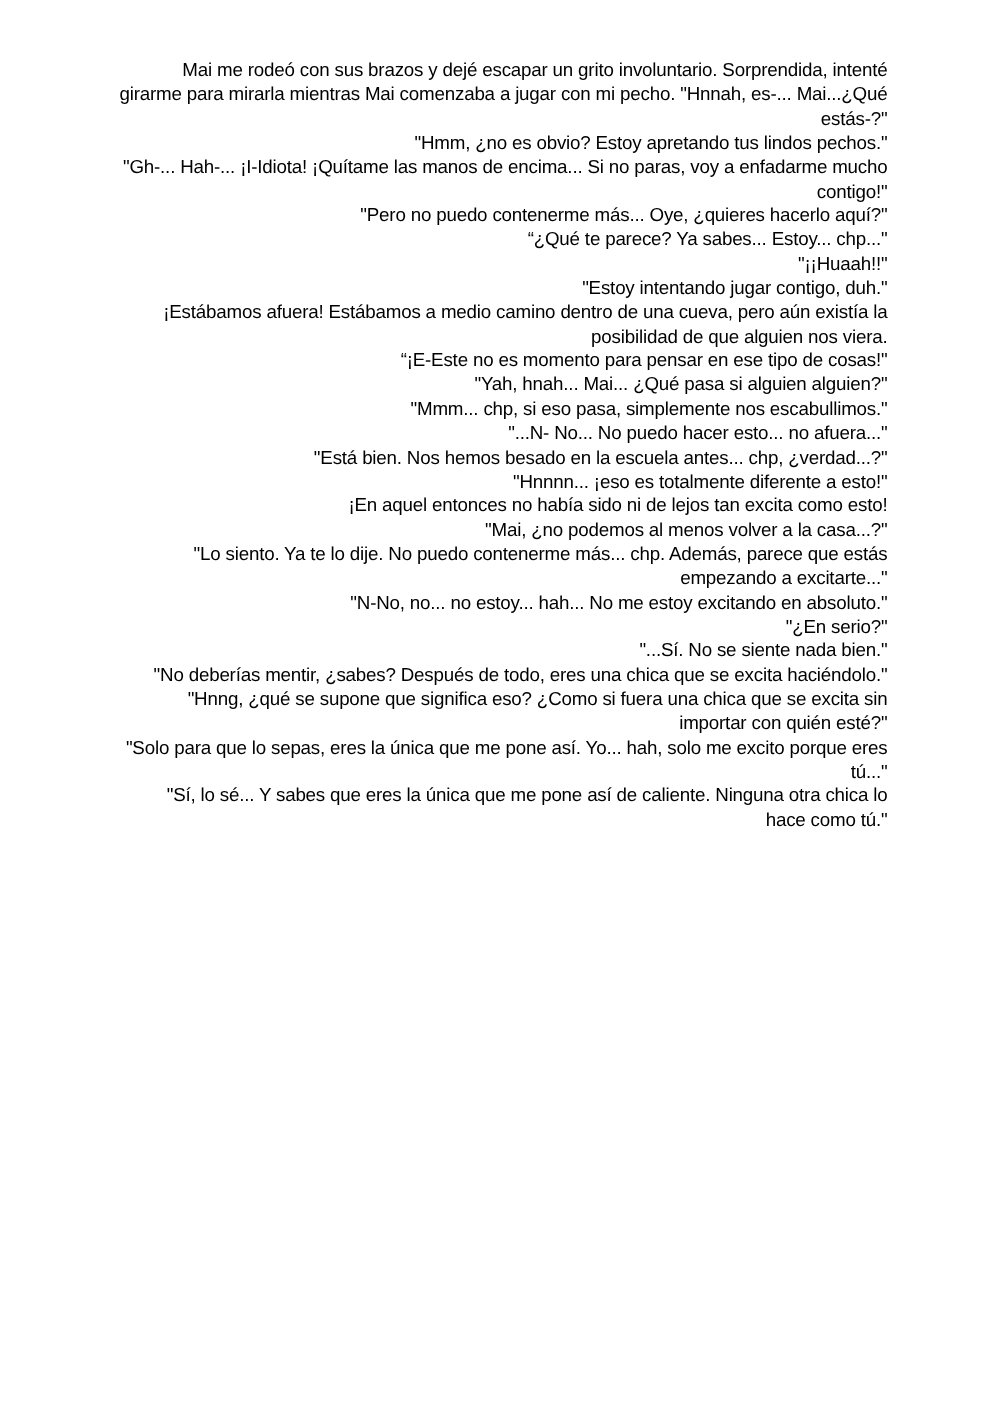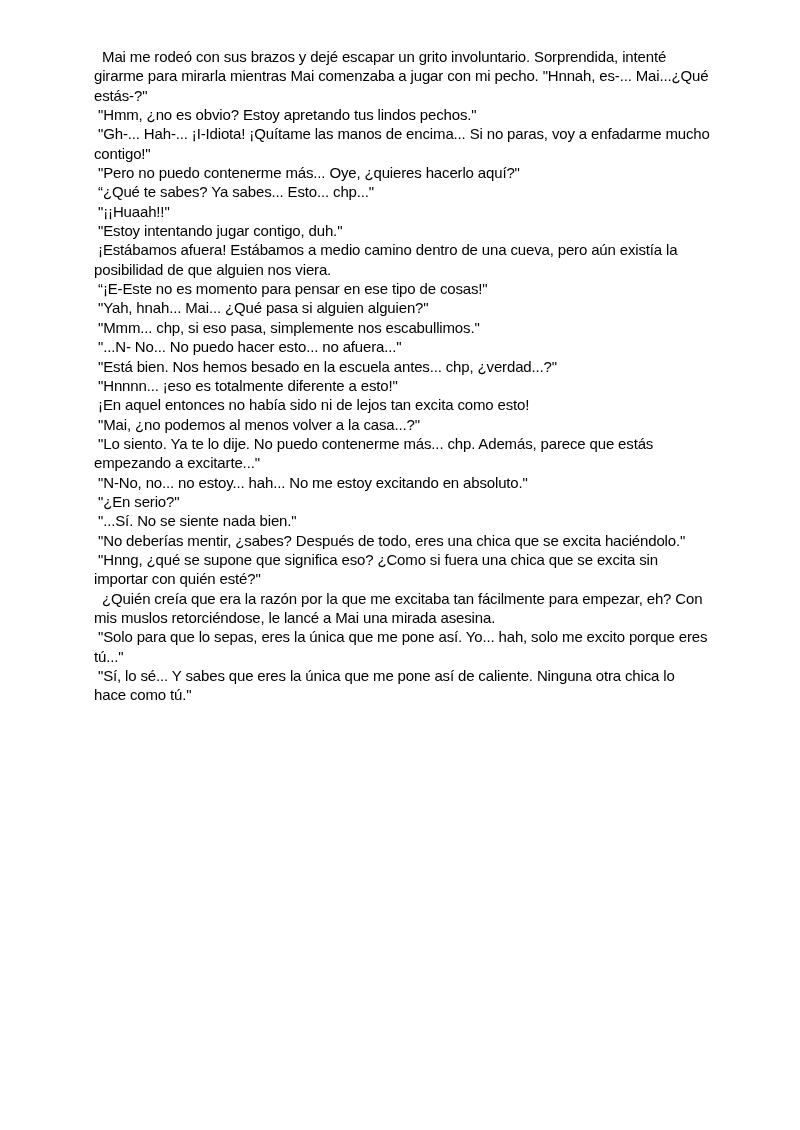--- a/index.html
+++ b/index.html
@@ -11,20 +11,21 @@
     width: 800px;
     height: 1130px;
     background: var(--bg);
     overflow: hidden;
   }
   .page {
     position: relative;
     width: 800px;
     height: 910px;
     background: var(--bg);
+    text-align: right;
   }
   .text-block {
     position: absolute;
     left: 94px;
     top: 47px;
     width: 616px;
     font-family: "Liberation Sans", "DejaVu Sans", sans-serif;
     font-size: 15px;
     line-height: 19.35px;
     letter-spacing: -0.15px;
@@ -38,35 +39,34 @@
 </style>
 </head>
 <body>
 
 <div class="page">
   <div class="text-block">
     <p>  Mai me rodeó con sus brazos y dejé escapar un grito involuntario. Sorprendida, intenté girarme para mirarla mientras Mai comenzaba a jugar con mi pecho. "Hnnah, es-... Mai...¿Qué estás-?"</p>
     <p> "Hmm, ¿no es obvio? Estoy apretando tus lindos pechos."</p>
     <p> "Gh-... Hah-... ¡I-Idiota! ¡Quítame las manos de encima... Si no paras, voy a enfadarme mucho contigo!"</p>
     <p> "Pero no puedo contenerme más... Oye, ¿quieres hacerlo aquí?"</p>
-    <p> “¿Qué te sabes? Ya sabes... Esto... chp..."</p>
+    <p> “¿Qué te parece? Ya sabes... Estoy... chp..."</p>
     <p> "¡¡Huaah!!"</p>
     <p> "Estoy intentando jugar contigo, duh."</p>
     <p> ¡Estábamos afuera! Estábamos a medio camino dentro de una cueva, pero aún existía la posibilidad de que alguien nos viera.</p>
     <p> “¡E-Este no es momento para pensar en ese tipo de cosas!"</p>
     <p> "Yah, hnah... Mai... ¿Qué pasa si alguien alguien?"</p>
     <p> "Mmm... chp, si eso pasa, simplemente nos escabullimos."</p>
     <p> "...N- No... No puedo hacer esto... no afuera..."</p>
     <p> "Está bien. Nos hemos besado en la escuela antes... chp, ¿verdad...?"</p>
     <p> "Hnnnn... ¡eso es totalmente diferente a esto!"</p>
     <p> ¡En aquel entonces no había sido ni de lejos tan excita como esto!</p>
     <p> "Mai, ¿no podemos al menos volver a la casa...?"</p>
     <p> "Lo siento. Ya te lo dije. No puedo contenerme más... chp. Además, parece que estás empezando a excitarte..."</p>
     <p> "N-No, no... no estoy... hah... No me estoy excitando en absoluto."</p>
     <p> "¿En serio?"</p>
     <p> "...Sí. No se siente nada bien."</p>
     <p> "No deberías mentir, ¿sabes? Después de todo, eres una chica que se excita haciéndolo."</p>
     <p> "Hnng, ¿qué se supone que significa eso? ¿Como si fuera una chica que se excita sin importar con quién esté?"</p>
-    <p>  ¿Quién creía que era la razón por la que me excitaba tan fácilmente para empezar, eh? Con mis muslos retorciéndose, le lancé a Mai una mirada asesina.</p>
     <p> "Solo para que lo sepas, eres la única que me pone así. Yo... hah, solo me excito porque eres tú..."</p>
     <p> "Sí, lo sé... Y sabes que eres la única que me pone así de caliente. Ninguna otra chica lo hace como tú."</p>
   </div>
 </div>
 
 </body></html>

